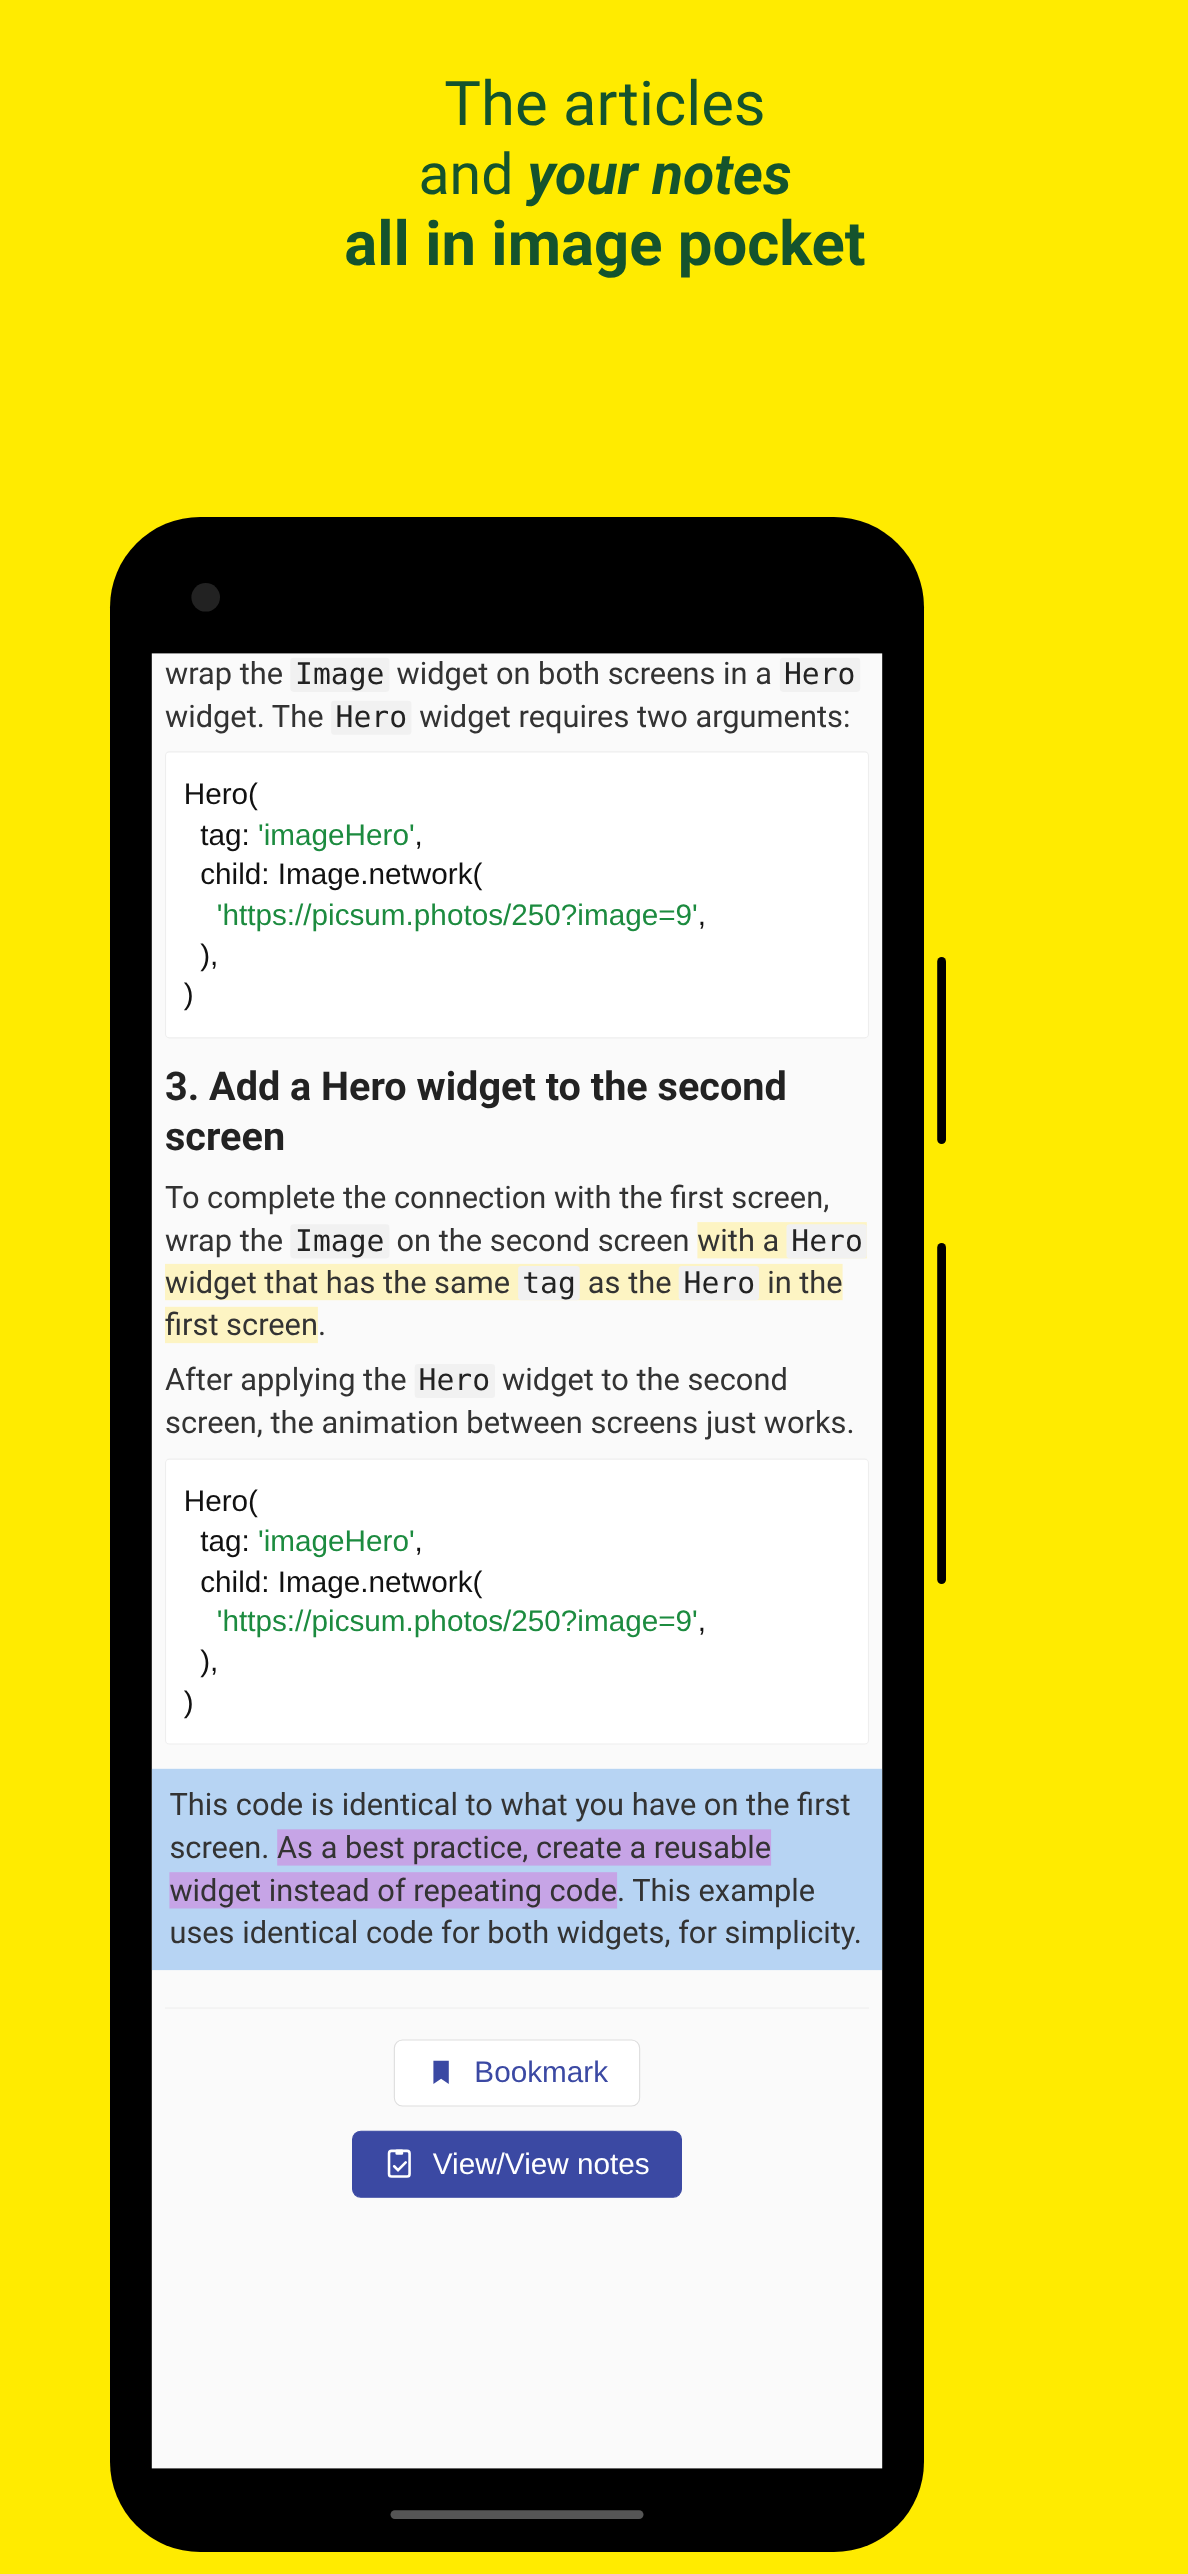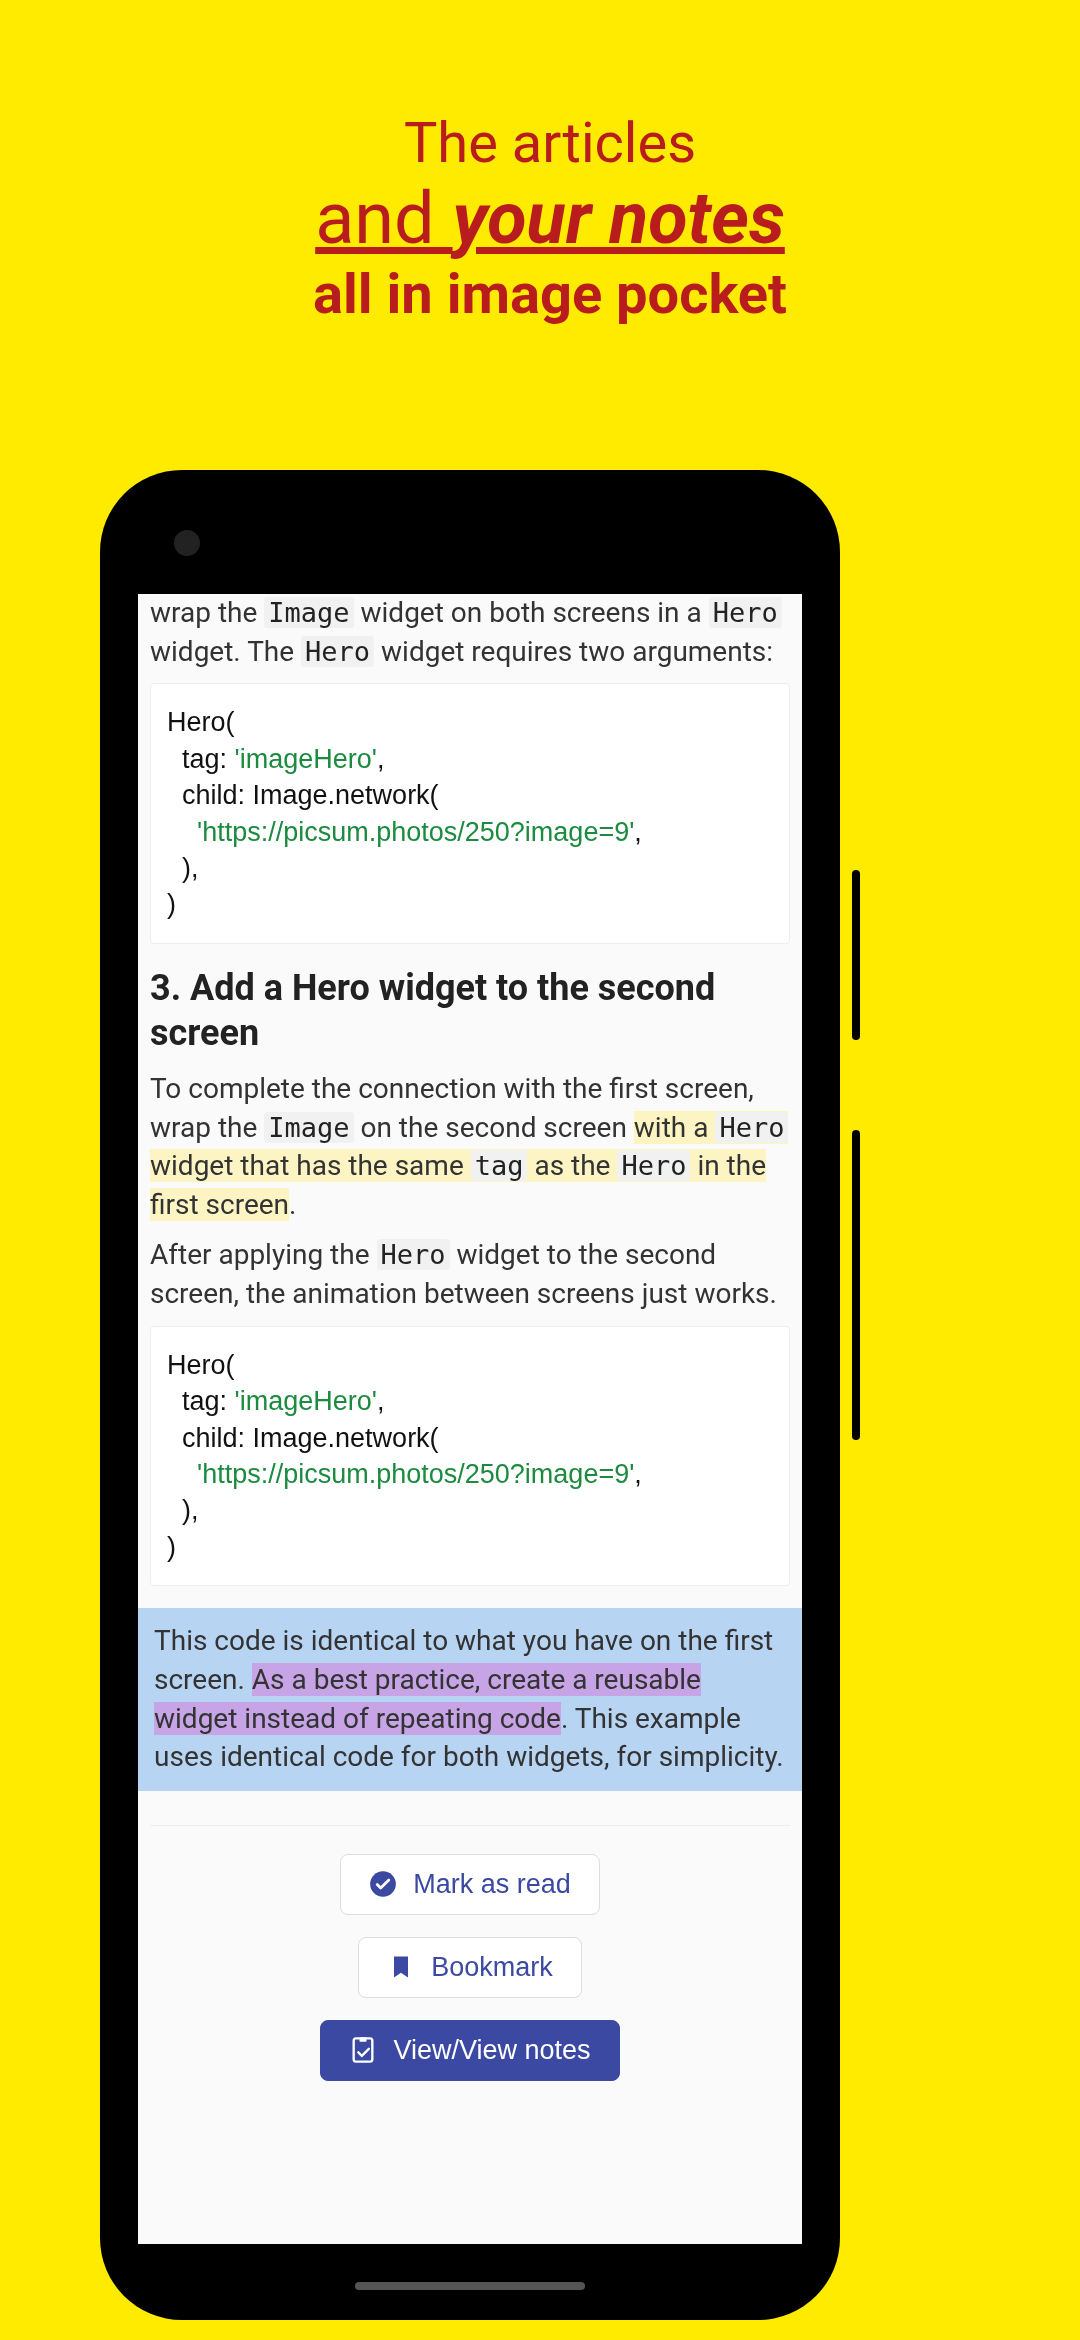--- a/index.html
+++ b/index.html
@@ -6,26 +6,26 @@
   body {
     width: 1080px;
     height: 2340px;
     background: #ffeb00;
     font-family: -apple-system, BlinkMacSystemFont, "Segoe UI", Roboto, sans-serif;
     position: relative;
     overflow: hidden;
   }
   .promo-header {
     text-align: center;
-    padding-top: 110px;
-    color: #b91c1c;
+    padding-top: 62px;
+    color: #14532d;
     margin-left: 20px;
   }
   .promo-header .l1 { font-size: 56px; font-weight: 400; }
-  .promo-header .l2 { font-size: 72px; font-weight: 400; text-decoration: underline; }
+  .promo-header .l2 { font-size: 52px; font-weight: 400; }
   .promo-header .l2 .em { font-style: italic; font-weight: 700; }
   .promo-header .l3 { font-size: 56px; font-weight: 700; }
 
   .phone {
     position: absolute;
     top: 470px;
     left: 100px;
     width: 740px;
     height: 1850px;
     background: #000;
@@ -182,29 +182,20 @@
 <span>  child: Image.network(</span>
 <span>    </span><span class="str">'https://picsum.photos/250?image=9'</span><span>,</span>
 <span>  ),</span>
 <span>)</span></div>
 
         <div class="infobox">
           <span>This code is identical to what you have on the first screen. </span><span class="hl-purple">As a best practice, create a reusable widget instead of repeating code</span><span>. This example uses identical code for both widgets, for simplicity.</span>
         </div>
 
         <div class="actions">
-          <button class="btn">
-            <span class="ic">
-              <svg viewBox="0 0 24 24">
-                  <circle cx="12" cy="12" r="11" fill="#3b49a3"></circle>
-                  <path d="M7 12.5l3 3 7-7" stroke="#fff" stroke-width="2.4" fill="none" stroke-linecap="round" stroke-linejoin="round"></path>
-                </svg>
-            </span>
-            <span>Mark as read</span>
-          </button>
           <button class="btn">
             <span class="ic">
               <svg viewBox="0 0 24 24">
                   <path d="M6 3h12v18l-6-4-6 4z" fill="#3b49a3"></path>
                 </svg>
             </span>
             <span>Bookmark</span>
           </button>
           <button class="btn primary">
             <span class="ic">

